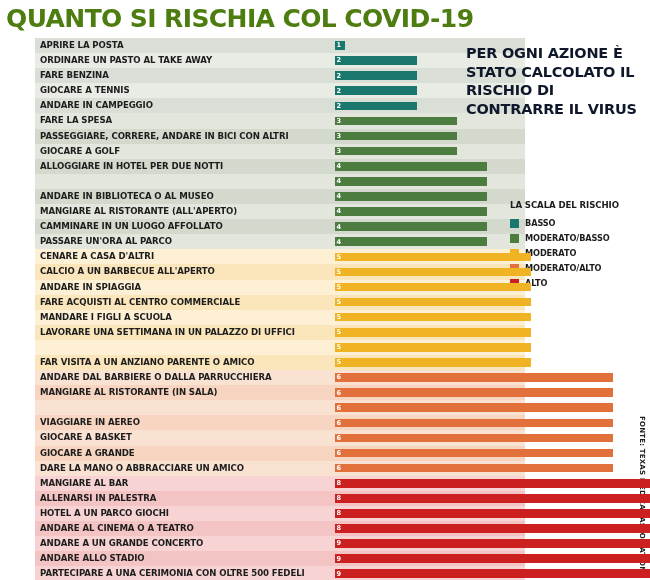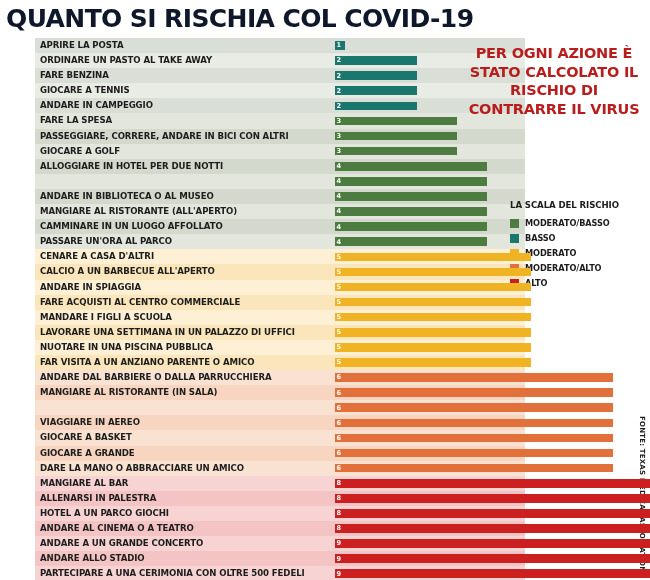--- a/index.html
+++ b/index.html
@@ -18,21 +18,21 @@
     height: 580px;
     background: #ffffff;
   }
   #title {
     position: absolute;
     left: 6px;
     top: 4px;
     font-size: 25px;
     font-weight: bold;
     letter-spacing: -0.6px;
-    color: #0f172a;
+    color: #4d7c0f;
     font-family: "DejaVu Sans", sans-serif;
     white-space: nowrap;
   }
   #chart {
     position: absolute;
     left: 0px;
     top: 38px;
     width: 490px;
     padding-left: 35px;
   }
@@ -73,22 +73,21 @@
     color: #ffffff;
     z-index: 4;
     line-height: 8px;
     font-family: "DejaVu Sans", sans-serif;
   }
   #sidetext {
     position: absolute;
     left: 466px;
     top: 44px;
     width: 176px;
-    text-align: center;
-    color: #b91c1c;
+    color: #0f172a;
     font-size: 14.5px;
     font-weight: bold;
     line-height: 18.5px;
     letter-spacing: -0.2px;
     font-family: "DejaVu Sans", sans-serif;
   }
   #legend {
     position: absolute;
     left: 510px;
     top: 200px;
@@ -255,21 +254,20 @@
         <div class="val">5</div>
       </div>
       <div class="row">
         <div class="rowbg" style="background: rgb(251, 230, 188);"></div>
         <div class="lbl">LAVORARE UNA SETTIMANA IN UN PALAZZO DI UFFICI</div>
         <div class="bar" style="width: 196px; background: rgb(240, 179, 35);"></div>
         <div class="val">5</div>
       </div>
       <div class="row">
         <div class="rowbg" style="background: rgb(253, 240, 212);"></div>
-        <div class="lbl">NUOTARE IN UNA PISCINA PUBBLICA</div>
         <div class="bar" style="width: 196px; background: rgb(240, 179, 35);"></div>
         <div class="val">5</div>
       </div>
       <div class="row">
         <div class="rowbg" style="background: rgb(251, 230, 188);"></div>
         <div class="lbl">FAR VISITA A UN ANZIANO PARENTE O AMICO</div>
         <div class="bar" style="width: 196px; background: rgb(240, 179, 35);"></div>
         <div class="val">5</div>
       </div>
       <div class="row">
@@ -356,28 +354,28 @@
         <div class="val">9</div>
       </div>
     </div>
 
   <div id="sidetext">PER OGNI AZIONE È STATO CALCOLATO IL RISCHIO DI CONTRARRE IL VIRUS</div>
 
   <div id="legend">
     <div class="legend-title">LA SCALA DEL RISCHIO</div>
     <div id="legend-items">
         <div class="litem">
+          <span class="sw" style="background: rgb(25, 119, 110);"></span>
+          <span class="ltxt">BASSO</span>
+        </div>
+        <div class="litem">
           <span class="sw" style="background: rgb(76, 124, 63);"></span>
           <span class="ltxt">MODERATO/BASSO</span>
         </div>
         <div class="litem">
-          <span class="sw" style="background: rgb(25, 119, 110);"></span>
-          <span class="ltxt">BASSO</span>
-        </div>
-        <div class="litem">
           <span class="sw" style="background: rgb(240, 179, 35);"></span>
           <span class="ltxt">MODERATO</span>
         </div>
         <div class="litem">
           <span class="sw" style="background: rgb(226, 112, 58);"></span>
           <span class="ltxt">MODERATO/ALTO</span>
         </div>
         <div class="litem">
           <span class="sw" style="background: rgb(204, 31, 31);"></span>
           <span class="ltxt">ALTO</span>

